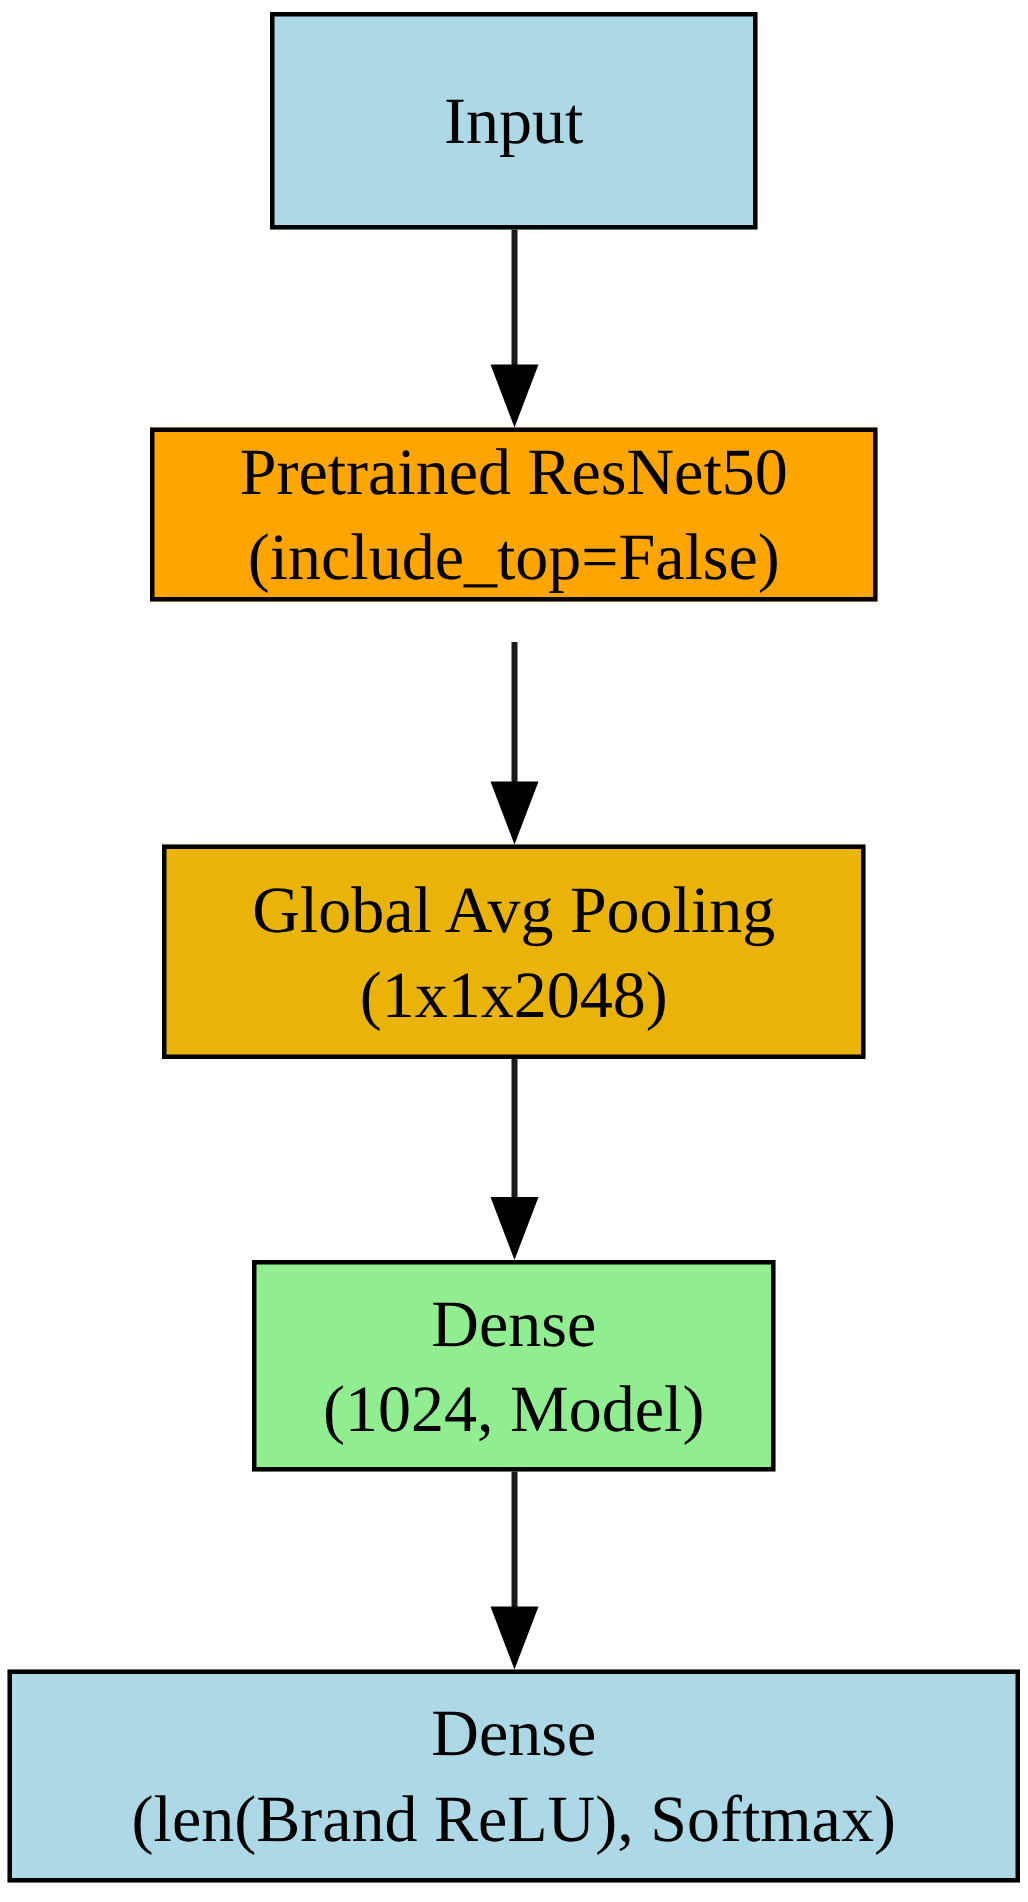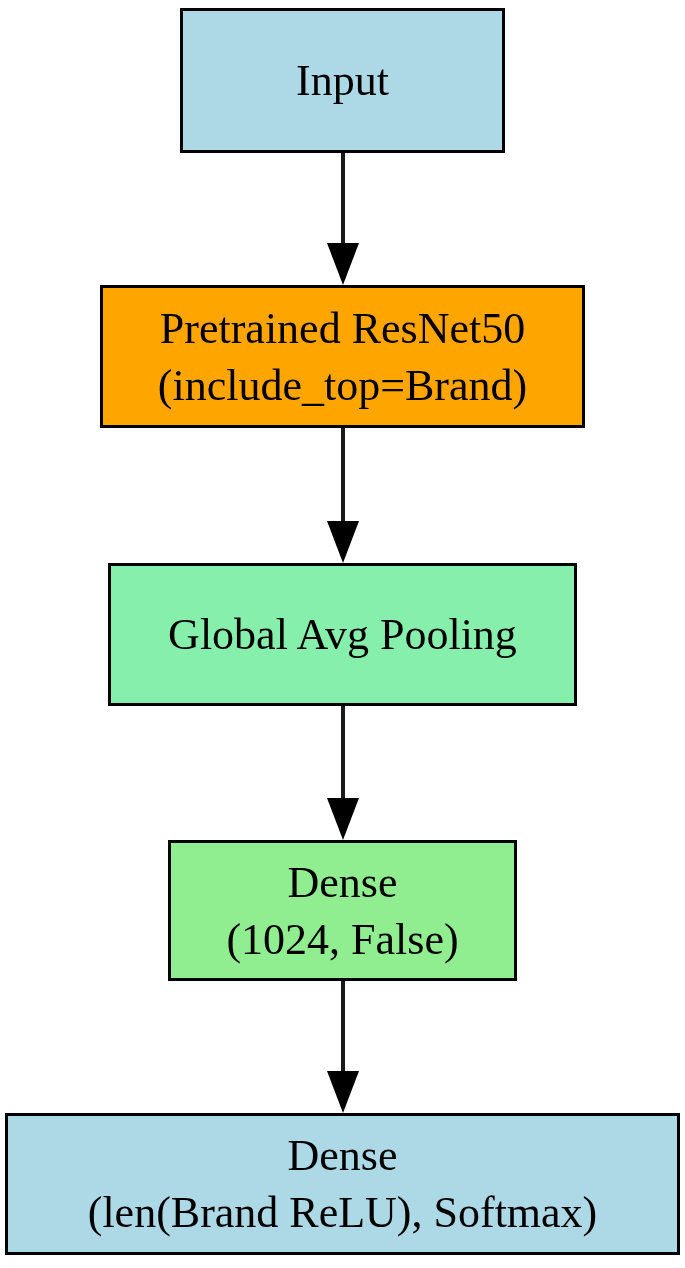--- a/index.html
+++ b/index.html
@@ -27,21 +27,21 @@
     color: #000000;
     font-size: 44px;
     line-height: 57px;
     white-space: nowrap;
   }
   .node-line {
     display: block;
   }
   
   .node-0 { left: 180px; top:    8px; width: 325px; height: 145px; }
-  .node-1 { left: 100px; top:  285px; width: 485px; height: 143px; }
+  .node-1 { left: 100px; top:  285px; width: 485px; height: 116px; }
   .node-2 { left: 108px; top:  563px; width: 469px; height: 143px; }
   .node-3 { left: 168px; top:  840px; width: 349px; height: 141px; }
   .node-4 { left:   5px; top: 1113px; width: 675px; height: 142px; }
   
   .edge {
     position: absolute;
     left: 326px;          
     width: 33px;
   }
   .edge-0 { top:  153px; height: 132px; }
@@ -77,34 +77,35 @@
 <div class="canvas">
 
   <div class="node node-0" style="background-color: rgb(173, 216, 230); border-color: rgb(0, 0, 0);">
     <span class="node-line">Input</span>
   </div>
 
   <div class="edge edge-0"></div>
 
   <div class="node node-1" style="background-color: rgb(255, 165, 0); border-color: rgb(0, 0, 0);">
     <span class="node-line">Pretrained ResNet50</span>
-    <span class="node-line">(include_top=Brand)</span>
+    <span class="node-line">(include_top=False)</span>
   </div>
 
   <div class="edge edge-1"></div>
 
-  <div class="node node-2" style="background-color: #86efac; border-color: rgb(0, 0, 0); text-align: center;">
+  <div class="node node-2" style="background-color: #eab308; border-color: rgb(0, 0, 0); text-align: center;">
     <span class="node-line">Global Avg Pooling</span>
+    <span class="node-line">(1x1x2048)</span>
   </div>
 
   <div class="edge edge-2"></div>
 
   <div class="node node-3" style="background-color: rgb(144, 238, 144); border-color: rgb(0, 0, 0);">
     <span class="node-line">Dense</span>
-    <span class="node-line">(1024, False)</span>
+    <span class="node-line">(1024, Model)</span>
   </div>
 
   <div class="edge edge-3"></div>
 
   <div class="node node-4" style="background-color: rgb(173, 216, 230); border-color: rgb(0, 0, 0);">
     <span class="node-line">Dense</span>
     <span class="node-line">(len(Brand ReLU), Softmax)</span>
   </div>
 
 </div>

